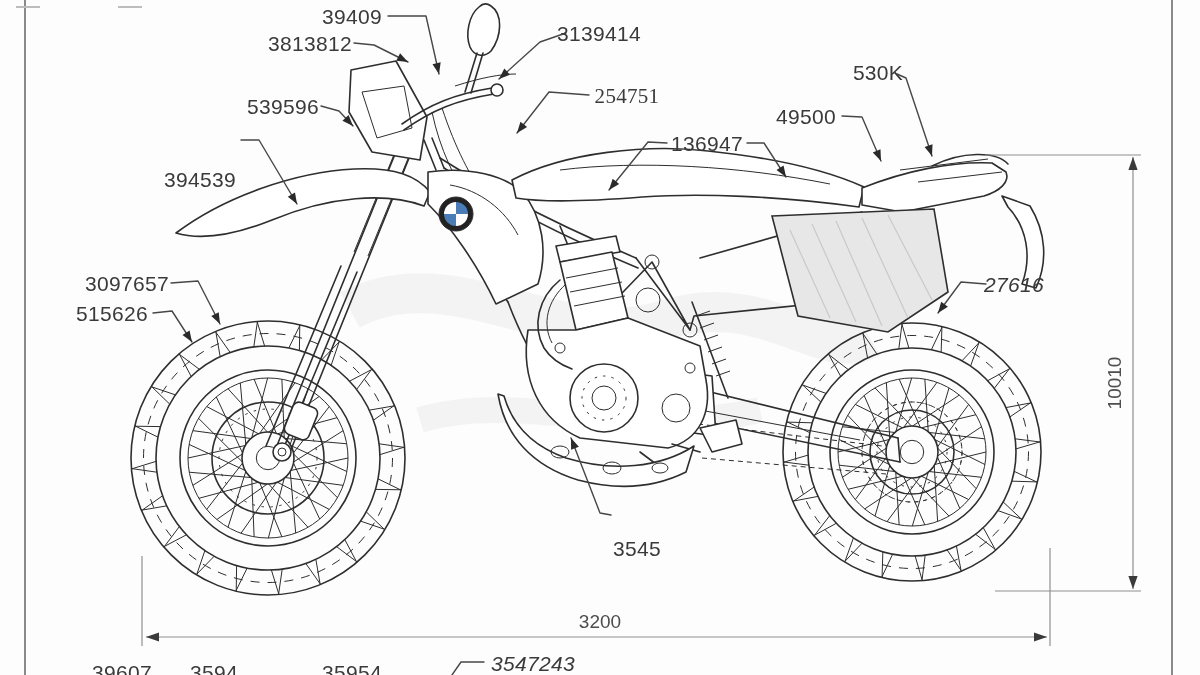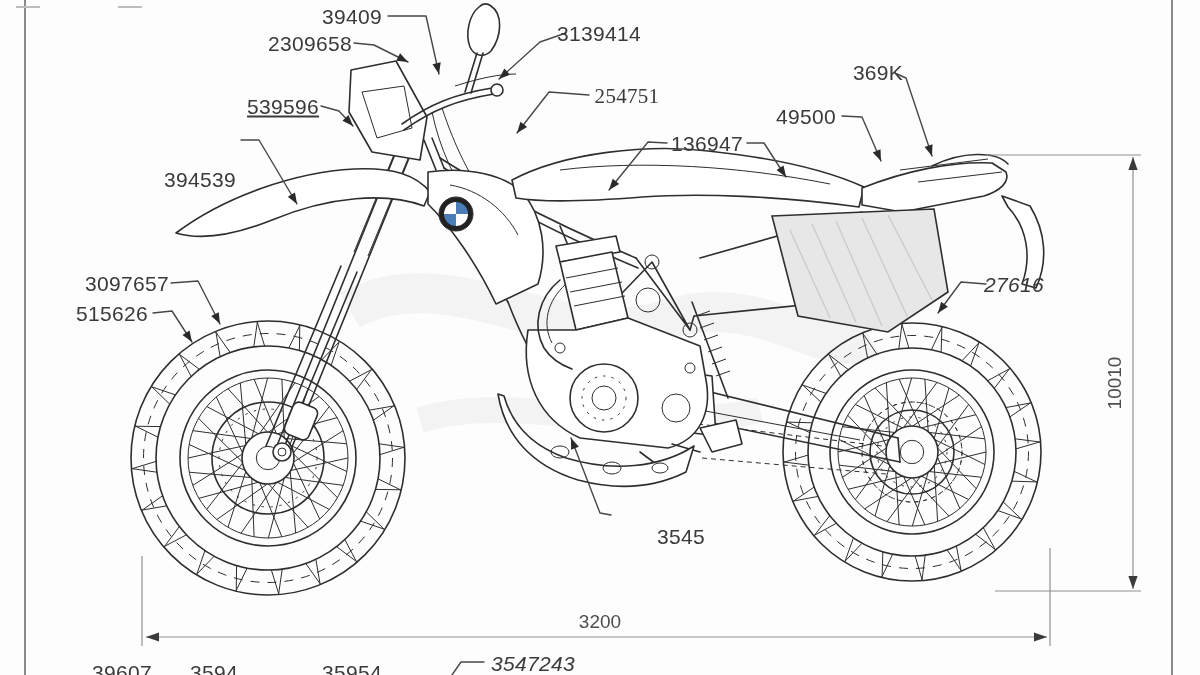--- a/index.html
+++ b/index.html
@@ -354,30 +354,30 @@
       <line x1="985" y1="155" x2="1141" y2="155" class="dim"></line>
       <line x1="995" y1="591" x2="1141" y2="591" class="dim"></line>
       <line x1="1133" y1="157" x2="1133" y2="589" class="dim"></line>
       <polygon points="1133,157 1128.4,170 1137.6,170" fill="#3a3a3a"></polygon>
       <polygon points="1133,589 1137.6,576 1128.4,576" fill="#3a3a3a"></polygon>
       <text x="1121" y="383" class="dimtext" text-anchor="middle" transform="rotate(-90 1121 383)">10010</text>
     </svg>
 
   <div id="labels">
       <div class="label" style="left: 352px; top: 16px;">39409</div>
-      <div class="label" style="left: 310px; top: 43px;">2309658</div>
+      <div class="label" style="left: 310px; top: 43px;">3813812</div>
       <div class="label" style="left: 575px; top: 33px; margin-left: 24px;">3139414</div>
-      <div class="label" style="left: 283px; top: 106px; text-decoration: underline;">539596</div>
+      <div class="label" style="left: 283px; top: 106px;">539596</div>
       <div class="label" style="left: 200px; top: 140px; margin-top: 39px;">394539</div>
       <div class="label" style="left: 627px; top: 96px; font-family: Liberation Serif, serif;">254751</div>
-      <div class="label" style="left: 878px; top: 72px;">369K</div>
+      <div class="label" style="left: 878px; top: 72px;">530K</div>
       <div class="label" style="left: 806px; top: 116px; text-align: right;">49500</div>
       <div class="label" style="left: 707px; top: 143px;">136947</div>
       <div class="label" style="left: 127px; top: 283px;">3097657</div>
       <div class="label" style="left: 112px; top: 313px;">515626</div>
       <div class="label" style="left: 1014px; top: 284px; font-style: italic;">27616</div>
-      <div class="label" style="left: 637px; top: 536px; margin-left: 44px;">3545</div>
+      <div class="label" style="left: 637px; top: 548px;">3545</div>
       <div class="label" style="left: 533px; top: 663px; font-style: italic;">3547243</div>
       <div class="label" style="left: 122px; top: 672px;">39607</div>
       <div class="label" style="left: 214px; top: 672px;">3594</div>
       <div class="label" style="left: 352px; top: 672px;">35954</div>
     </div>
 </div>
 
 </body></html>

